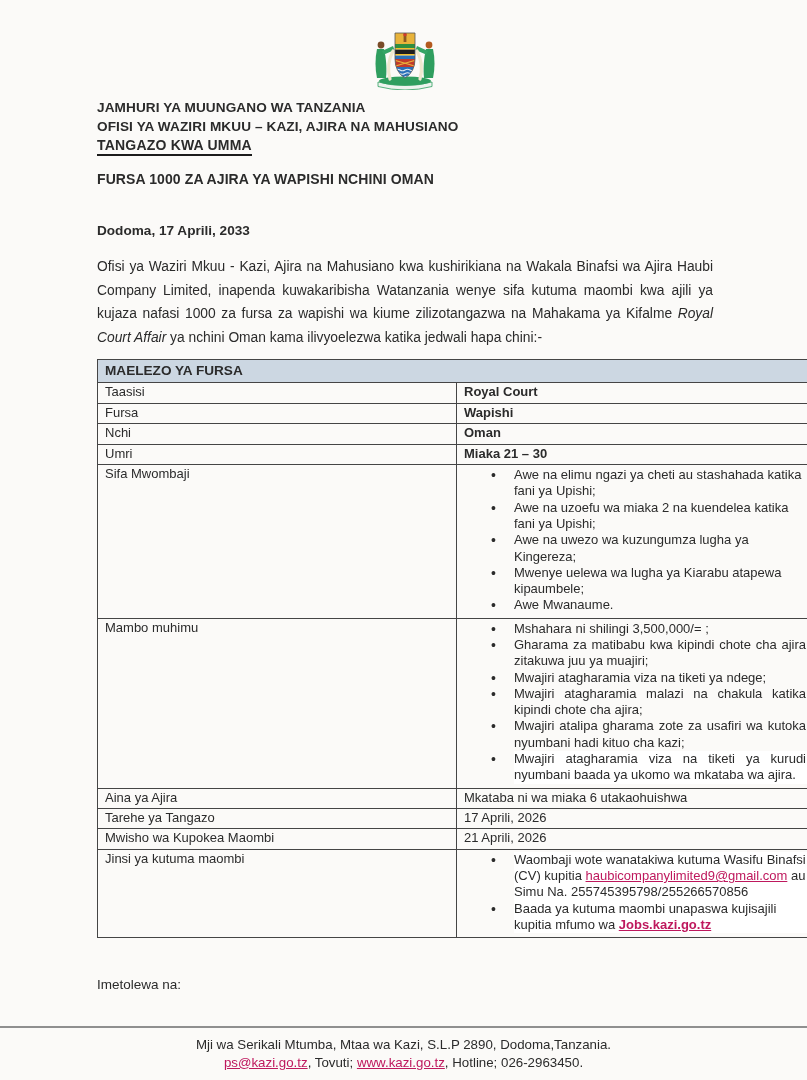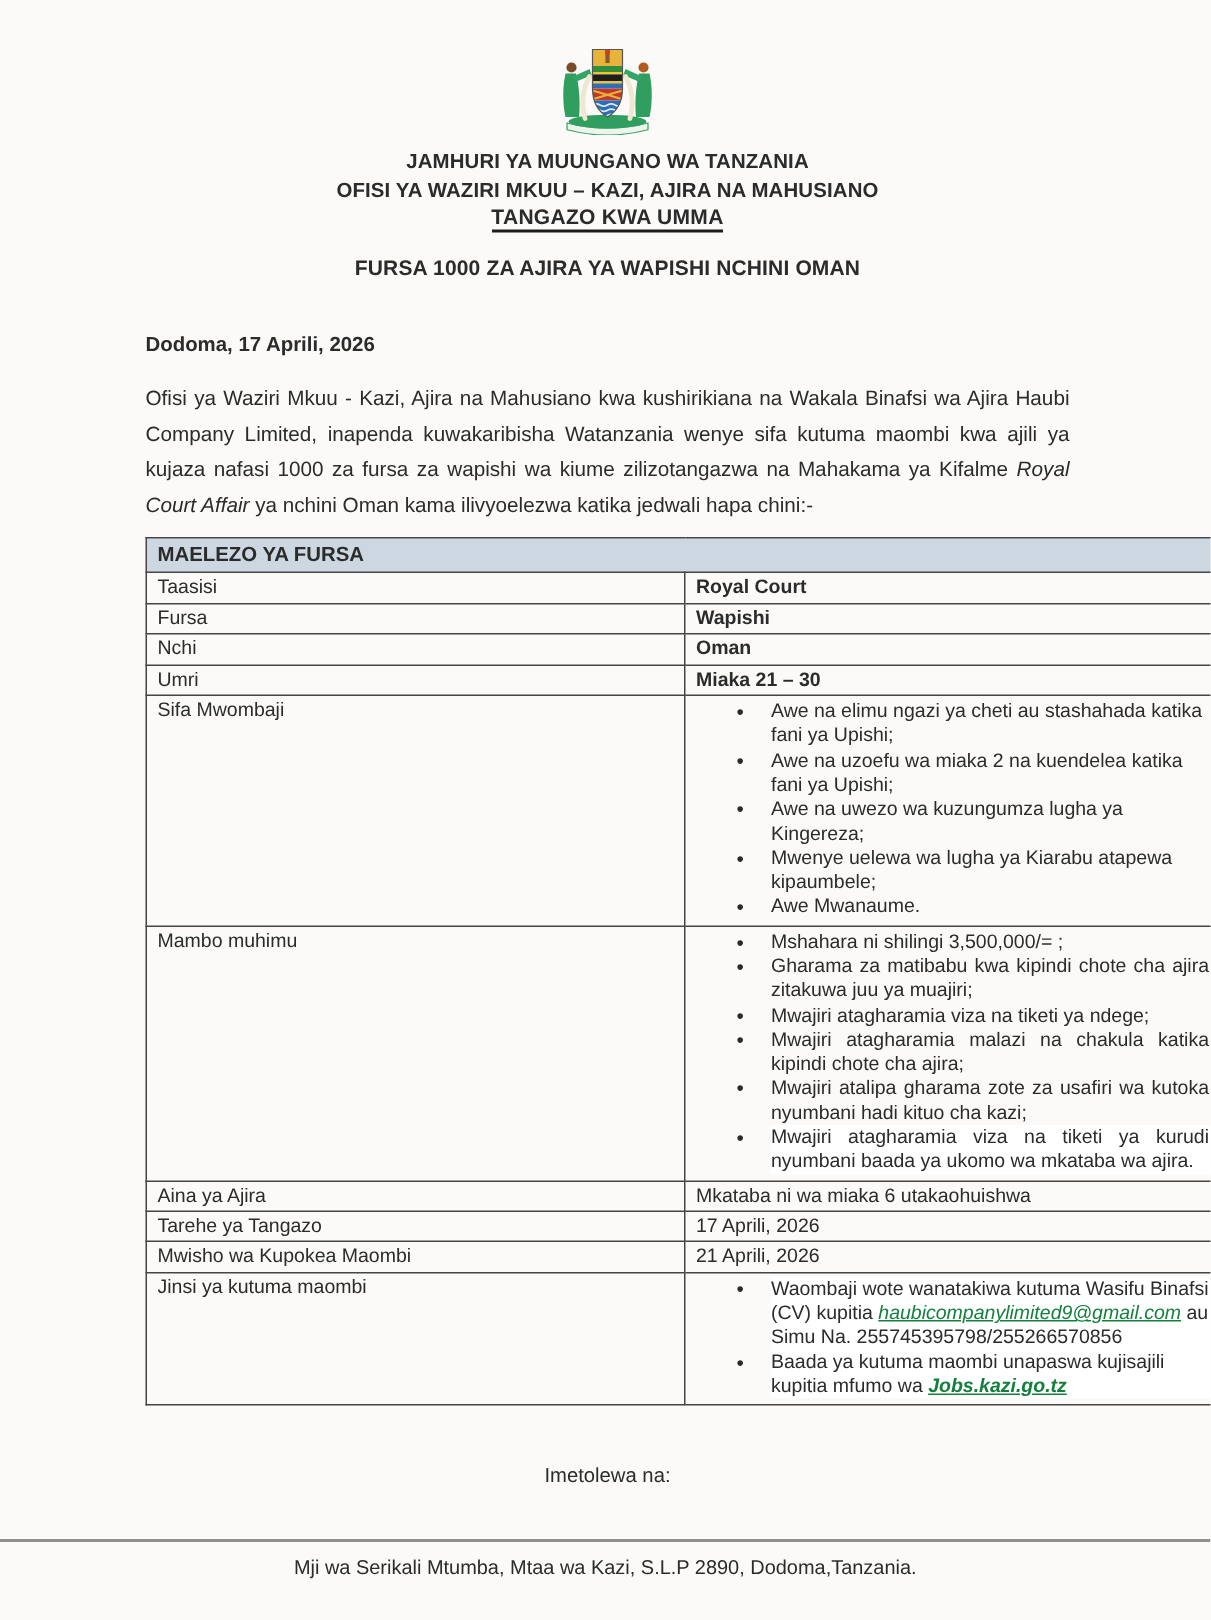--- a/index.html
+++ b/index.html
@@ -7,21 +7,21 @@
     padding: 0;
     width: 807px;
     height: 1080px;
     background: #fbfaf8;
     font-family: "Liberation Sans", sans-serif;
     color: #2b2b2b;
     overflow: hidden;
     position: relative;
   }
   .doc { padding: 26px 94px 0 97px; }
-  .center { text-align: center; }
+  .center { }
 
   .emblem { display: flex; justify-content: center; margin-bottom: 9px; }
 
   .hdr-line { font-size: 13.6px; font-weight: bold; line-height: 18.5px; letter-spacing: .1px; }
 
   .notice-wrap { }
   .notice-title {
     display: inline-block;
     font-size: 14px; font-weight: bold;
     border-bottom: 2px solid #1c1c1c;
@@ -61,21 +61,21 @@
   td.label-col { width: 168px; white-space: nowrap; overflow: hidden; }
   td.value-bold { font-weight: bold; }
 
   ul.blt { margin: 1px 0 2px 0; padding: 0 0 0 50px; list-style: none; }
   ul.blt li { position: relative; line-height: 16.3px; padding-right: 2px; }
   ul.blt li::before { content: "\2022"; position: absolute; left: -23px; top: 0; font-size: 14px; }
   ul.blt.justify li { text-align: justify; }
   .hl { background: #ffffff; }
   td.jinsi-cell { padding-bottom: 20px; }
 
-  a.link { color: #15803d; text-decoration: underline; cursor: pointer; font-style: italic; }
+  a.link { color: #be185d; text-decoration: underline; cursor: pointer; }
   a.link-bold { font-weight: bold; }
 
   .closing { margin-top: 38px; }
   .closing-line1 { font-size: 13.5px; line-height: 18px; }
 
   .page-footer { position: absolute; left: 0; right: 0; top: 1026px; }
   .rule { height: 2px; background: #8f8f8f; }
   .addr { text-align: center; font-size: 13.3px; line-height: 17.5px; margin-top: 8px; }
 </style>
 </head>
@@ -129,21 +129,21 @@
     <div class="hdr-line">JAMHURI YA MUUNGANO WA TANZANIA</div>
     <div class="hdr-line">OFISI YA WAZIRI MKUU – KAZI, AJIRA NA MAHUSIANO</div>
   </div>
 
   <div class="center notice-wrap">
     <span class="notice-title">TANGAZO KWA UMMA</span>
   </div>
 
   <div class="center subject">FURSA 1000 ZA AJIRA YA WAPISHI NCHINI OMAN</div>
 
-  <div class="dateline">Dodoma, 17 Aprili, 2026</div>
+  <div class="dateline">Dodoma, 17 Aprili, 2033</div>
 
   <p class="intro"><span>Ofisi ya Waziri Mkuu - Kazi, Ajira na Mahusiano kwa kushirikiana na Wakala Binafsi wa Ajira Haubi Company Limited, inapenda kuwakaribisha Watanzania wenye sifa kutuma maombi kwa ajili ya kujaza nafasi 1000 za fursa za wapishi wa kiume zilizotangazwa na Mahakama ya Kifalme </span><i>Royal Court Affair</i><span> ya nchini Oman kama ilivyoelezwa katika jedwali hapa chini:-</span></p>
 
   <table class="info">
     <tbody>
         <tr class="t-title">
       <td colspan="2">MAELEZO YA FURSA</td>
     </tr>
     <tr>
       <td class="label-col">Taasisi</td>
@@ -214,14 +214,15 @@
     <div class="closing-line1">Imetolewa na:</div>
 
   </div>
 
 </div>
 
 <div class="page-footer">
   <div class="rule"></div>
   <div class="addr">
     <div>Mji wa Serikali Mtumba, Mtaa wa Kazi, S.L.P 2890, Dodoma,Tanzania.</div>
+    <div><a class="link">ps@kazi.go.tz</a><span>, Tovuti; </span><a class="link">www.kazi.go.tz</a><span>, Hotline; 026-2963450.</span></div>
   </div>
 </div>
 
 </body></html>

